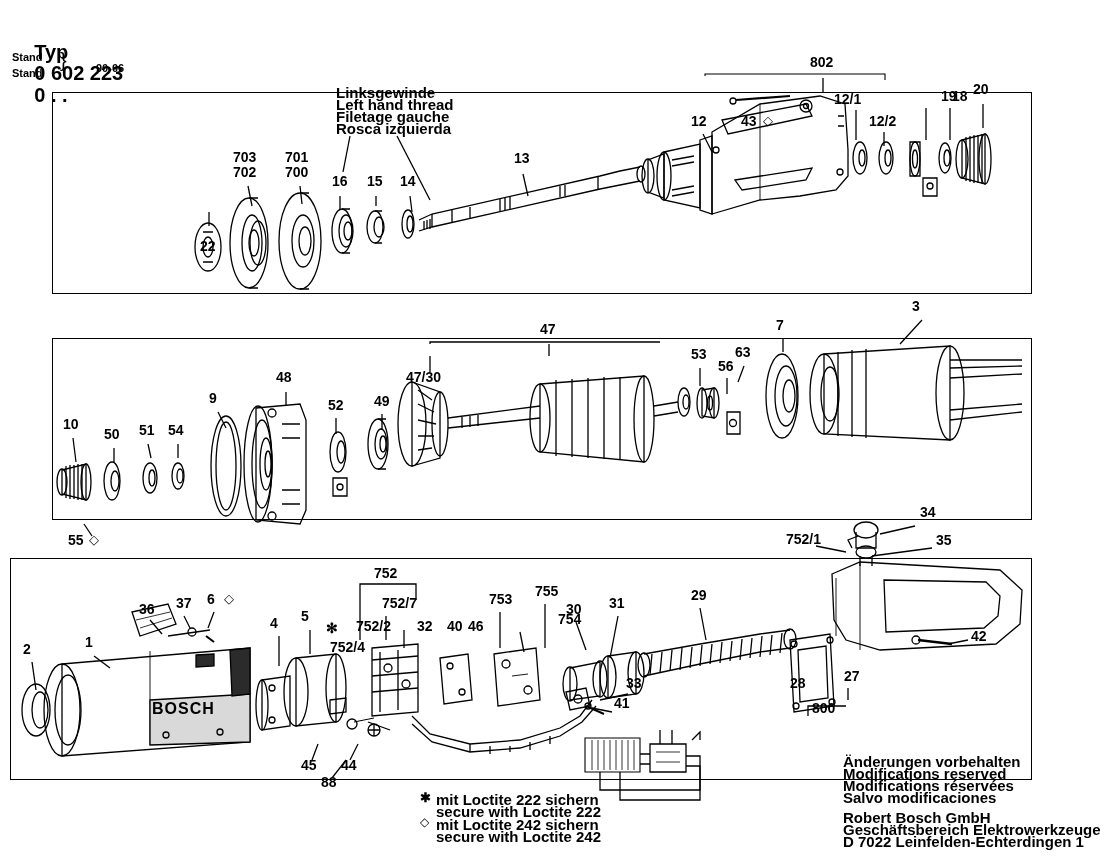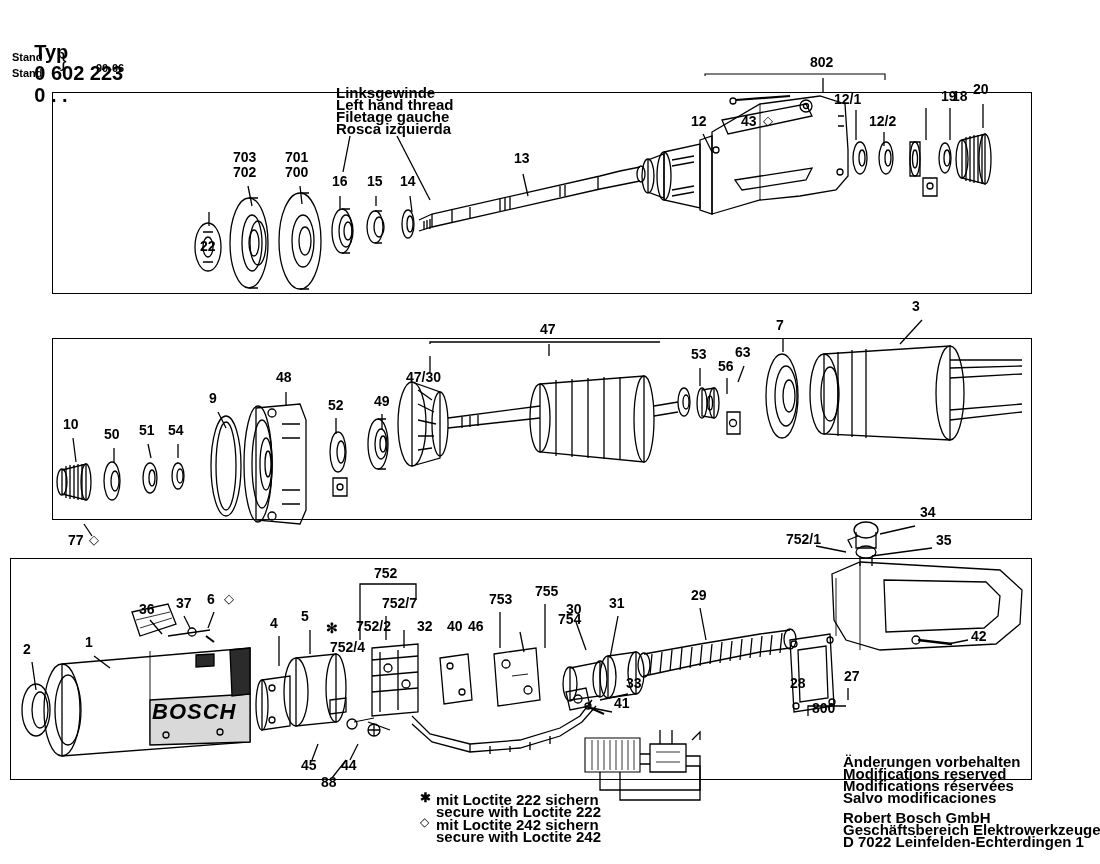--- a/index.html
+++ b/index.html
@@ -388,21 +388,21 @@
   <div class="t num" style="left:735px;top:345px;">63</div>
   <div class="t num" style="left:406px;top:370px;">47/30</div>
   <div class="t num" style="left:276px;top:370px;">48</div>
   <div class="t num" style="left:328px;top:398px;">52</div>
   <div class="t num" style="left:374px;top:394px;">49</div>
   <div class="t num" style="left:209px;top:391px;">9</div>
   <div class="t num" style="left:63px;top:417px;">10</div>
   <div class="t num" style="left:104px;top:427px;">50</div>
   <div class="t num" style="left:139px;top:423px;">51</div>
   <div class="t num" style="left:168px;top:423px;">54</div>
-  <div class="t num" style="left:68px;top:533px;">77</div>
+  <div class="t num" style="left:68px;top:533px;">55</div>
   <div class="t" style="left:89px;top:533px;font-size:13px;">◇</div>
 
   <div class="t num" style="left:920px;top:505px;">34</div>
   <div class="t num" style="left:786px;top:532px;">752/1</div>
   <div class="t num" style="left:936px;top:533px;">35</div>
   <div class="t num" style="left:374px;top:566px;">752</div>
   <div class="t num" style="left:382px;top:596px;">752/7</div>
   <div class="t num" style="left:356px;top:619px;">752/2</div>
   <div class="t num" style="left:330px;top:640px;">752/4</div>
   <div class="t" style="left:326px;top:621px;font-size:14px;font-weight:bold;">✻</div>
@@ -426,21 +426,21 @@
   <div class="t num" style="left:207px;top:592px;">6</div>
   <div class="t" style="left:224px;top:592px;font-size:13px;">◇</div>
   <div class="t num" style="left:85px;top:635px;">1</div>
   <div class="t num" style="left:23px;top:642px;">2</div>
   <div class="t num" style="left:270px;top:616px;">4</div>
   <div class="t num" style="left:301px;top:609px;">5</div>
   <div class="t num" style="left:301px;top:758px;">45</div>
   <div class="t num" style="left:341px;top:758px;">44</div>
   <div class="t num" style="left:321px;top:775px;">88</div>
 
-  <div class="t" style="left:152px;top:700px;font-size:22px;font-weight:bold;font-style:italic;letter-spacing:1px;">BOSCH</div>
+  <div class="t" style="left:152px;top:700px;font-size:16px;font-weight:bold;letter-spacing:1px;">BOSCH</div>
 
   <div>
     <div class="t" style="left:420px;top:791px;font-size:13px;font-weight:bold;">✱</div>
     <div class="t xs b" style="left:436px;top:792px;">mit Loctite 222 sichern</div>
     <div class="t xs b" style="left:436px;top:804px;">secure with Loctite 222</div>
     <div class="t" style="left:420px;top:816px;font-size:12px;">◇</div>
     <div class="t xs b" style="left:436px;top:817px;">mit Loctite 242 sichern</div>
     <div class="t xs b" style="left:436px;top:829px;">secure with Loctite 242</div>
   </div>
 

